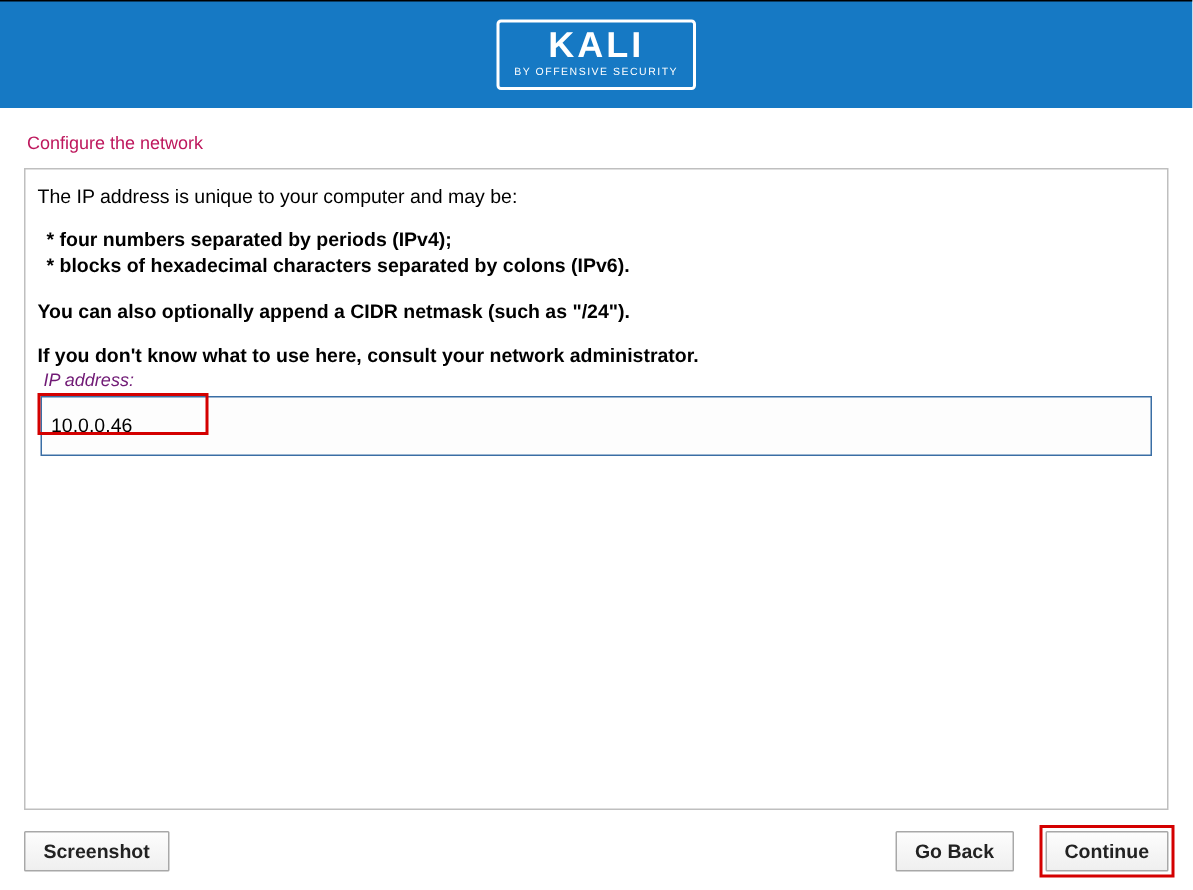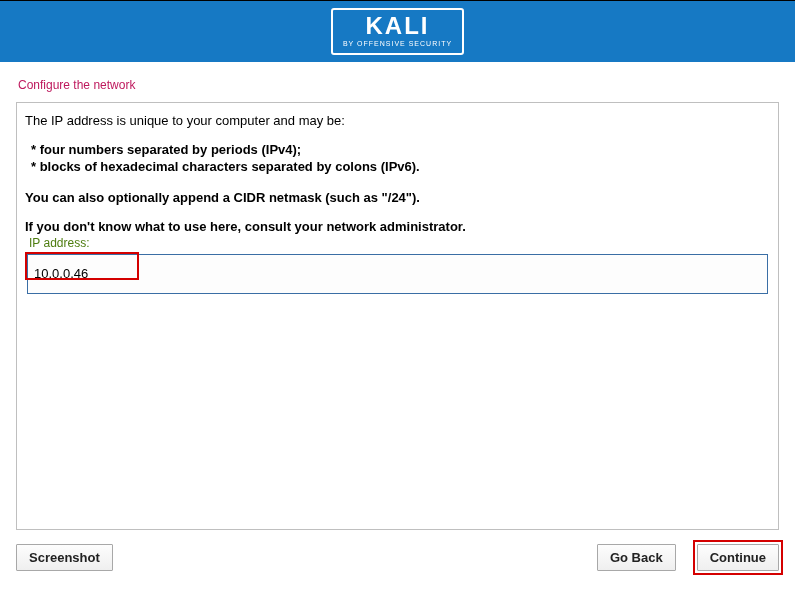--- a/index.html
+++ b/index.html
@@ -10,21 +10,21 @@
     body {
       font-family: Arial, Helvetica, sans-serif;
       font-size: 13px;
       background: #ffffff;
       width: 795px;
       height: 593px;
       overflow: hidden;
     }
     .header {
       background: #1679c4;
-      height: 62px;
+      height: 72px;
       display: flex;
       align-items: center;
       justify-content: center;
       border-top: 1px solid #000;
     }
     .logo-box {
       border: 2px solid #ffffff;
       border-radius: 3px;
       padding: 4px 10px 6px 10px;
       text-align: center;
@@ -71,21 +71,22 @@
       margin-top: 14px;
     }
     .consult-line {
       font-weight: bold;
       font-size: 13px;
       margin-top: 14px;
       margin-bottom: 0;
     }
     .field-label {
       font-size: 12px;
-      color: #4d7c0f;
+      font-style: italic;
+      color: #701a75;
       margin-left: 4px;
       margin-top: 2px;
       margin-bottom: 4px;
     }
     .ip-input-wrap {
       position: relative;
       margin: 0 2px;
     }
     .ip-input {
       width: 100%;

